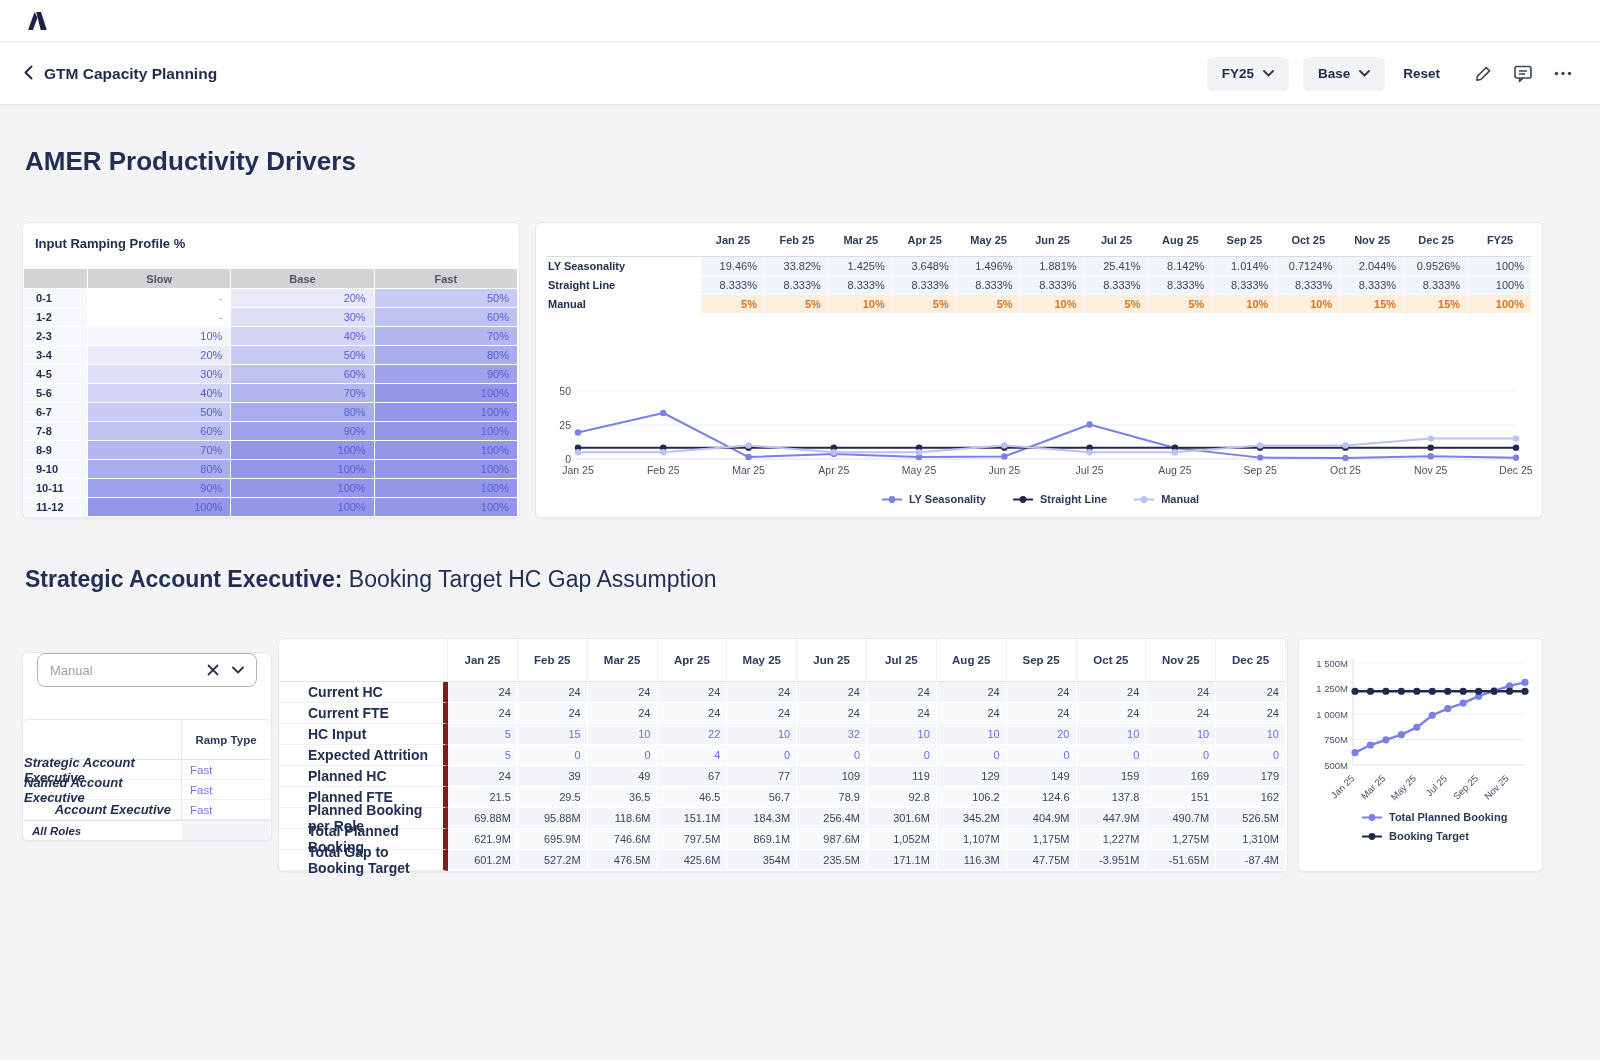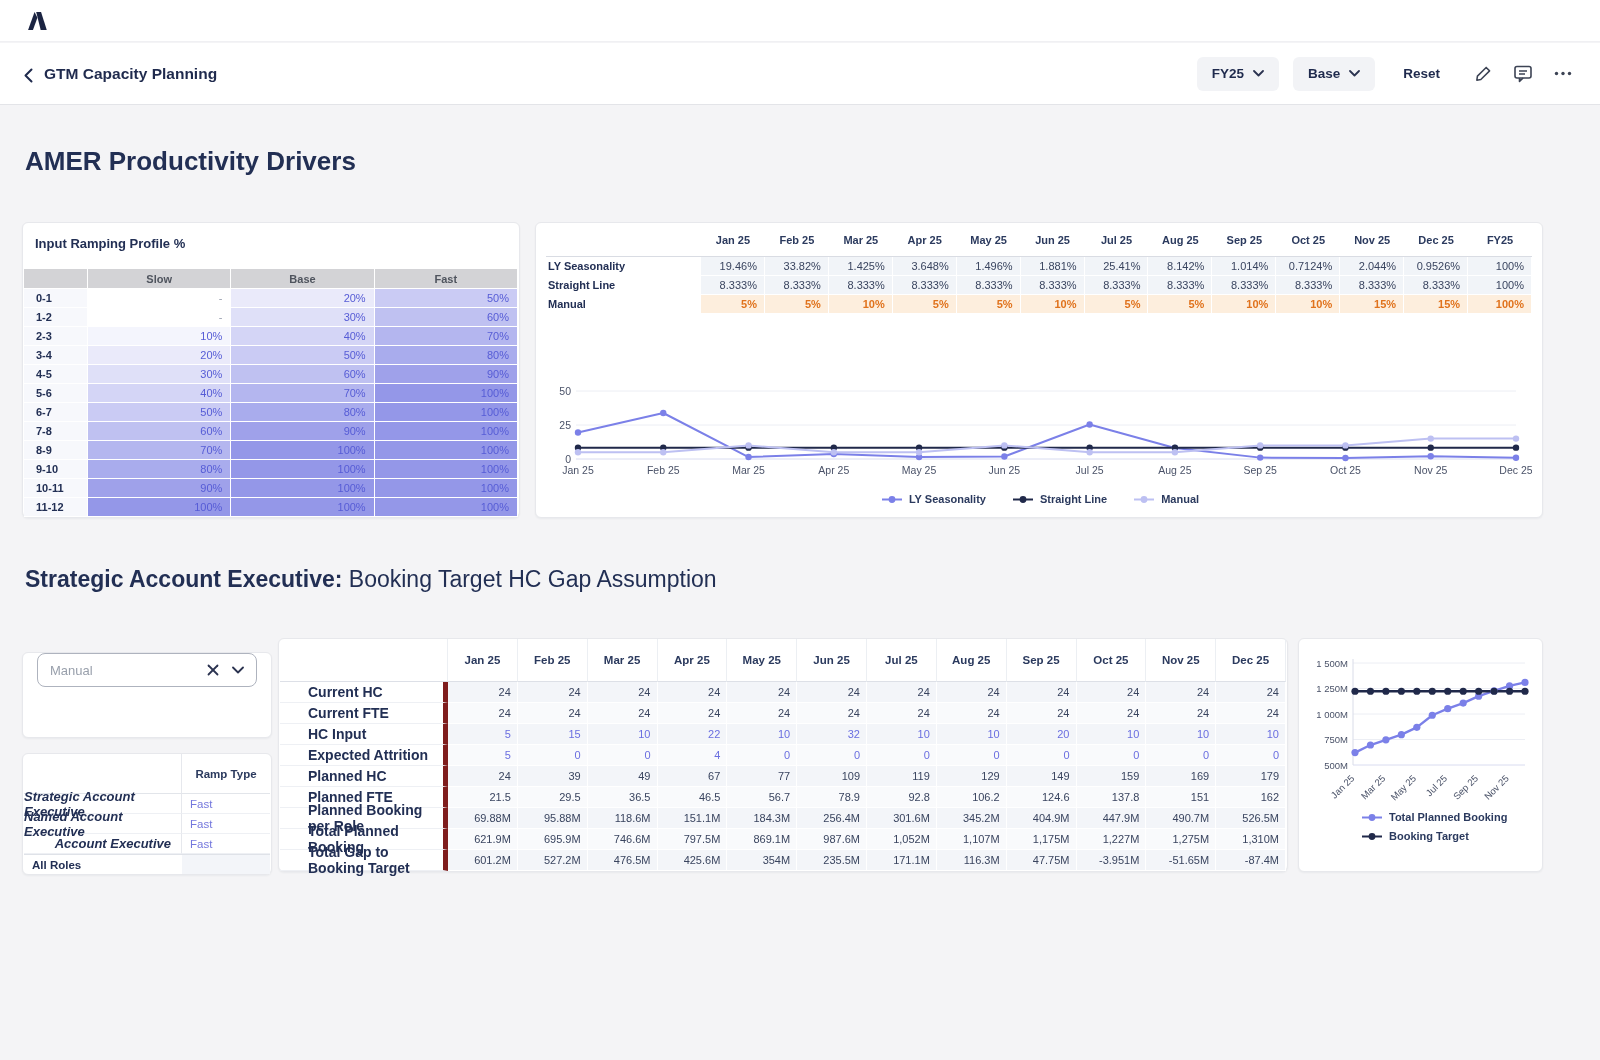--- a/index.html
+++ b/index.html
@@ -8,37 +8,37 @@
     font-family: "Liberation Sans", sans-serif;
     background:#f4f4f6;
     position:relative;
     overflow:hidden;
     color:#222f54;
   }
   
   .topbar1 { position:absolute; top:0; left:0; right:0; height:42px; background:#fff; border-bottom:1px solid #f0f0f3; }
   .logo { position:absolute; left:24px; top:8px; }
   .topbar2 { position:absolute; top:43px; left:0; right:0; height:62px; background:#fff; border-bottom:1px solid #e3e4e8; display:flex; align-items:center; padding:0 24px; }
-  .back-title { display:flex; align-items:flex-end; gap:11px; cursor:pointer; }
+  .back-title { display:flex; align-items:flex-start; gap:11px; cursor:pointer; }
   .back-title span { font-weight:bold; font-size:15.5px; color:#1f2a4d; }
   .controls { margin-left:auto; display:flex; align-items:center; gap:14px; }
   .pill { background:#f2f3f6; border-radius:6px; height:34px; padding:0 15px; display:flex; align-items:center; gap:9px; font-weight:bold; font-size:13.5px; color:#1f2a4d; cursor:pointer; }
-  .reset { font-weight:bold; font-size:13.5px; color:#1f2a4d; margin:0 16px 0 14px; cursor:pointer; }
+  .reset { font-weight:bold; font-size:13.5px; color:#1f2a4d; margin:0 16px 0 4px; cursor:pointer; }
   .iconbtn { width:26px; height:26px; display:flex; align-items:center; justify-content:center; cursor:pointer; }
   
   .h1 { position:absolute; left:25px; top:146px; font-size:26px; font-weight:bold; color:#222f54; }
   .h2 { position:absolute; left:25px; top:566px; font-size:23px; color:#222f54; }
   .h2 b { font-weight:bold; }
   
   .card { position:absolute; background:#fff; border:1px solid #e7e8ec; border-radius:6px; box-shadow:0 1px 2px rgba(20,30,60,.05); }
   .card-title { font-size:13px; font-weight:bold; color:#222f54; padding:13px 12px 9px 12px; }
   #card-ramping   { left:22px;   top:222px; width:498px;  height:296px; }
   #card-seasonality { left:535px; top:222px; width:1008px; height:296px; }
   #card-selector  { left:22px;   top:652px; width:250px;  height:86px;  }
-  #card-ramptype  { left:22px;   top:753px; width:250px;  height:122px; }
+  #card-ramptype  { left:22px;   top:719px; width:250px;  height:122px; }
   #card-main      { left:278px;  top:638px; width:1010px; height:234px; }
   #card-chart2    { left:1298px; top:638px; width:245px;  height:234px; }
   
   .rtable { display:grid; grid-template-columns:64px 1fr 1fr 1fr; margin:9px 1px; }
   .rtable .hc { background:#d3d3d6; color:#4f545e; font-size:11px; font-weight:bold; height:20px; display:flex; align-items:center; justify-content:center; border-right:1px solid #fff; border-bottom:1px solid #fff; }
   .rtable .lc { background:#f7f8fc; color:#222f54; font-size:11px; font-weight:bold; height:19px; display:flex; align-items:center; padding-left:12px; border-right:1px solid #fff; border-bottom:1px solid #fff; }
   .rtable .vc { font-size:11px; height:19px; display:flex; align-items:center; justify-content:flex-end; padding-right:8px; color:#565cd6; border-right:1px solid #fff; border-bottom:1px solid #fff; }
   .rtable .vc.null { color:#9aa0b0; background:#fff; }
   
   .stable { display:grid; grid-template-columns:155px repeat(13,1fr); margin:0 10px 0 10px; }
@@ -54,21 +54,21 @@
   .sel-label { font-size:12.5px; font-weight:bold; color:#222f54; padding:13px 14px 8px; }
   .dropdown { margin:0 14px; height:34px; border:1px solid #aeb3be; border-radius:8px; display:flex; align-items:center; padding:0 12px; cursor:pointer; background:#fff; }
   .dropdown .val { font-size:13px; color:#99a0ac; }
   .dropdown .dd-icons { margin-left:auto; display:flex; align-items:center; gap:13px; }
   
   .rttable { display:grid; grid-template-columns:158px 1fr; margin:0 1px; }
   .rttable .hc { height:40px; display:flex; align-items:center; justify-content:center; font-size:11.5px; font-weight:bold; color:#2b3a5e; border-bottom:1px solid #e2e5ea; }
   .rttable .hc.first { border-right:1px solid #e6e8ed; }
   .rttable .lc { height:20px; display:flex; align-items:center; justify-content:flex-end; padding-right:10px; font-size:13px; font-weight:bold; color:#222f54; border-right:1px solid #e6e8ed; border-bottom:1px solid #eef0f4;font-style:italic; }
   .rttable .vc { height:20px; display:flex; align-items:center; padding-left:8px; font-size:11.5px; color:#7477dd; border-bottom:1px solid #eef0f4; }
-  .rttable .fl { height:20px; display:flex; align-items:center; padding-left:8px; font-size:11.5px; font-weight:bold; color:#222f54; border-top:1px solid #dfe2e8; }
+  .rttable .fl { height:20px; display:flex; align-items:center; padding-left:8px; font-size:11.5px; font-weight:bold; color:#222f54; border-top:1px solid #dfe2e8;font-style:italic; }
   .rttable .fv { height:20px; background:#f3f5f9; border-top:1px solid #dfe2e8; }
   
   .mtable { display:grid; grid-template-columns:168px repeat(12,1fr); margin:0 1px; }
   .mtable .hc { height:43px; display:flex; align-items:center; justify-content:center; font-size:11.5px; font-weight:bold; color:#2b3a5e; border-bottom:1px solid #dde0e7; border-right:1px solid #eceff3; }
   .mtable .lc { height:21px; display:flex; align-items:center; padding-left:28px; font-size:14px; font-weight:bold; color:#222f54; border-bottom:1px solid #eef0f4; border-right:5px solid #7f1d1d; }
   .mtable .vc { height:21px; display:flex; align-items:center; justify-content:flex-end; padding-right:6px; font-size:11px; color:#39445f; border-bottom:1px solid #fff; border-right:1px solid #fff; }
   .mtable .vc.odd { background:#f3f5f9; }
   .mtable .vc.even { background:#f9fafc; }
   .mtable .vc.edit { color:#6a6ee0; }
   

